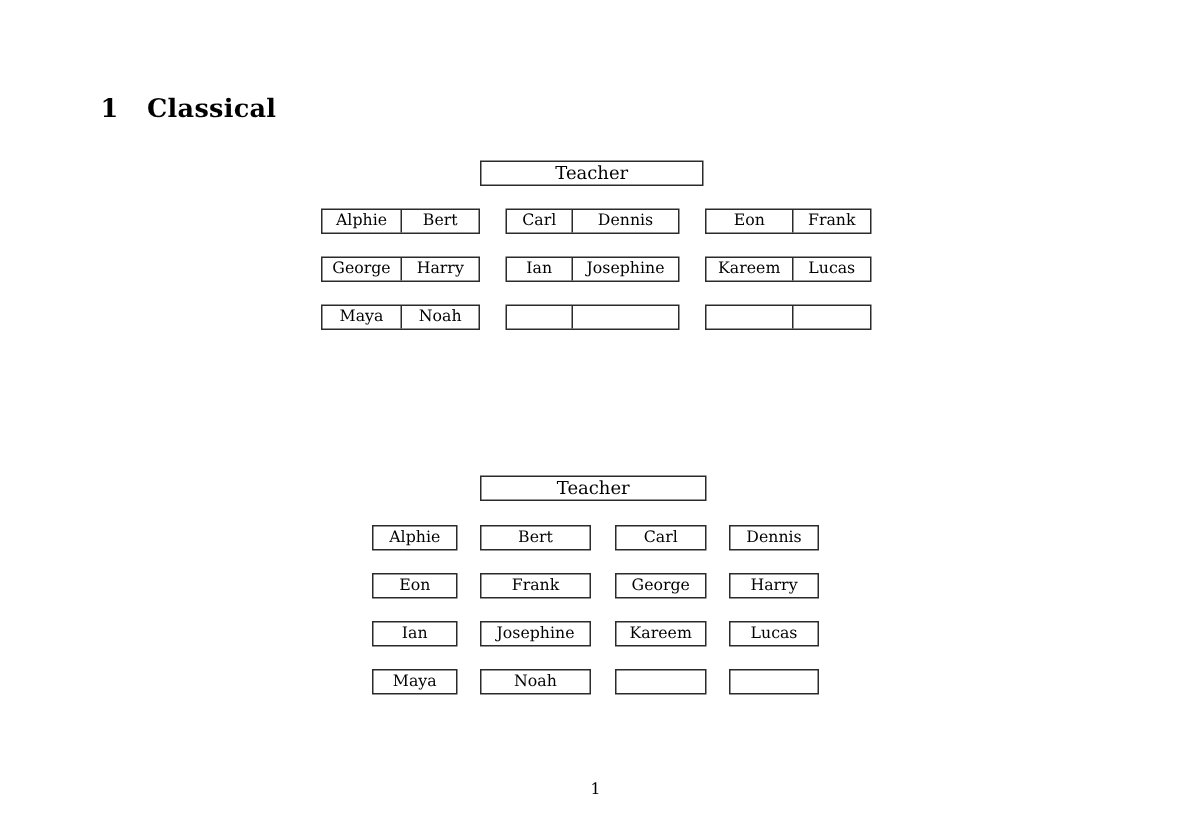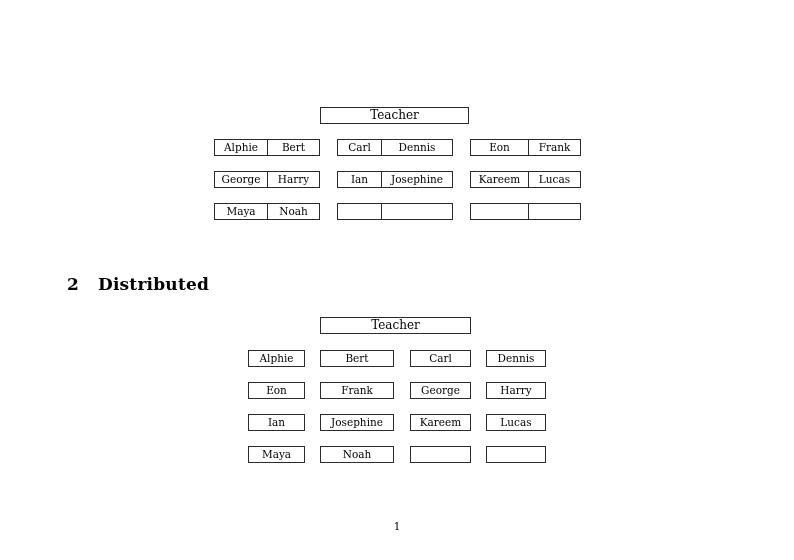--- a/index.html
+++ b/index.html
@@ -98,20 +98,23 @@
     text-align: center;
     font-size: 10.5px;
     line-height: 1;
   }
 </style>
 </head>
 <body>
 
 <div class="page">
 
+  <div class="section-heading" id="heading-classical">
+    <span class="num">1</span><span>Classical</span>
+  </div>
 
   <div class="teacher-box" id="classical-teacher" style="left:320px; top:107px; width:149px;">
     <span>Teacher</span>
   </div>
 
   <div class="pair-group" style="left:214px; top:139px; width:106px;">
     <div class="pair-cell" style="width:52px;">Alphie</div>
     <div class="pair-cell right-cell" style="width:52px;">Bert</div>
   </div>
   <div class="pair-group" style="left:214px; top:171px; width:106px;">
@@ -142,23 +145,20 @@
   </div>
   <div class="pair-group" style="left:470px; top:171px; width:111px;">
     <div class="pair-cell" style="width:57px;">Kareem</div>
     <div class="pair-cell right-cell" style="width:52px;">Lucas</div>
   </div>
   <div class="pair-group" style="left:470px; top:203px; width:111px;">
     <div class="pair-cell" style="width:57px;"></div>
     <div class="pair-cell right-cell" style="width:52px;"></div>
   </div>
 
-  <div class="section-heading" id="heading-distributed">
-    <span class="num">2</span><span>Distributed</span>
-  </div>
 
   <div class="teacher-box" id="distributed-teacher" style="left:320px; top:317px; width:151px;">
     <span>Teacher</span>
   </div>
 
   <div class="node-box" style="left:248px; top:350px; width:57px;">Alphie</div>
   <div class="node-box" style="left:320px; top:350px; width:74px;">Bert</div>
   <div class="node-box" style="left:410px; top:350px; width:61px;">Carl</div>
   <div class="node-box" style="left:486px; top:350px; width:60px;">Dennis</div>
 

